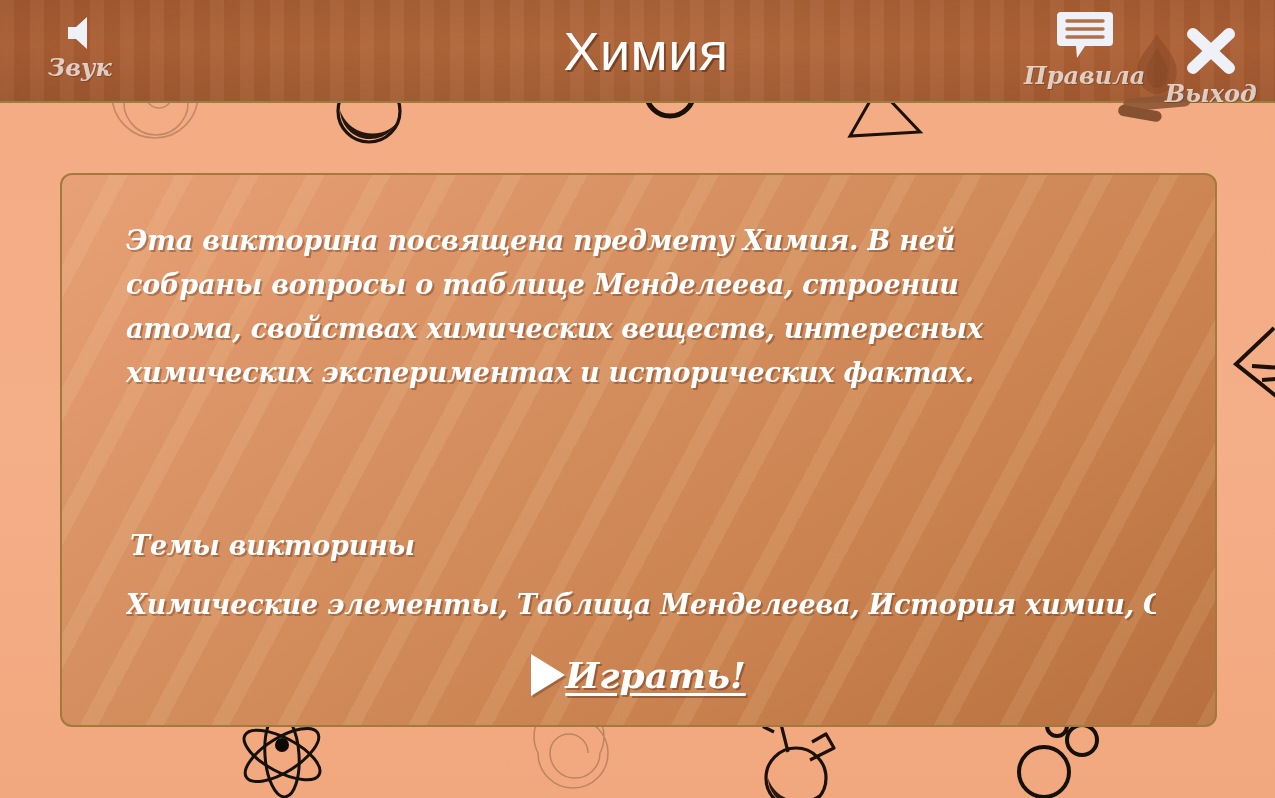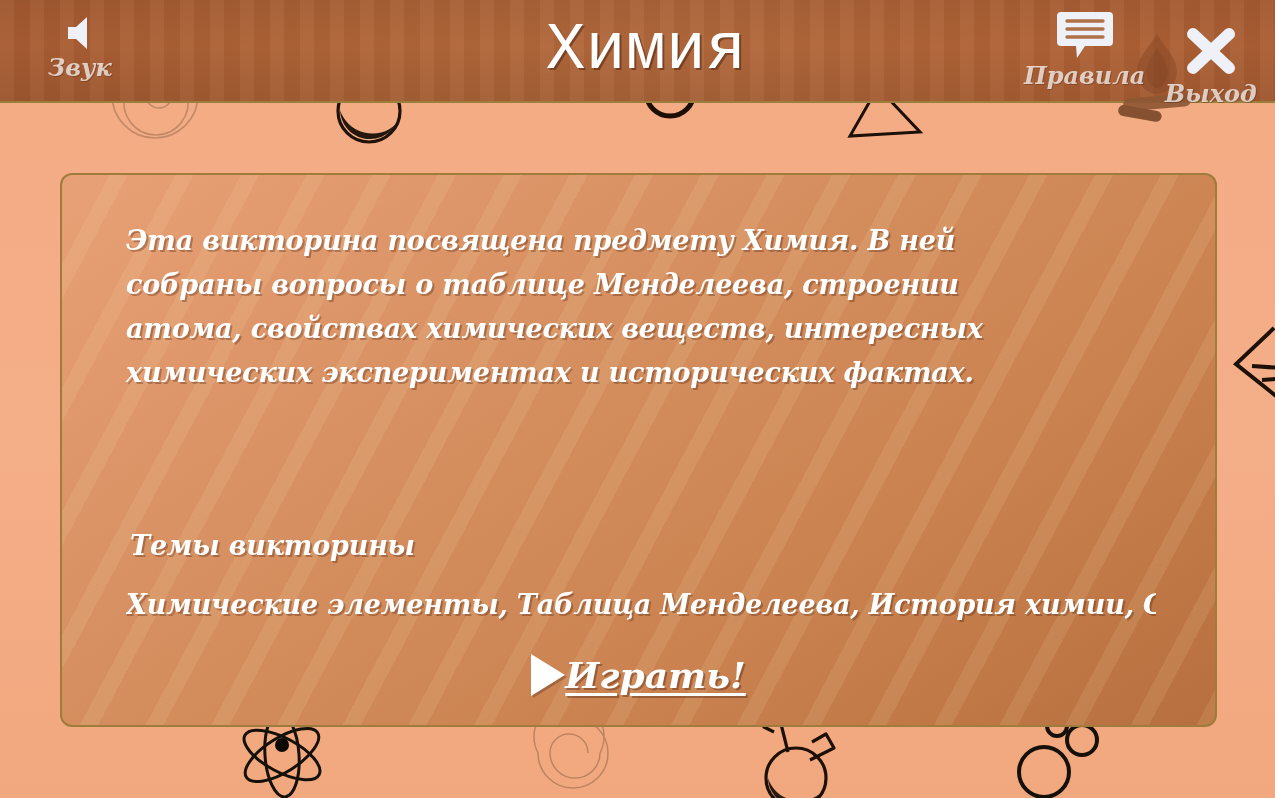--- a/index.html
+++ b/index.html
@@ -68,23 +68,23 @@
     z-index: 4;
     pointer-events: none;
   }
 
   
   #title {
     position: absolute;
     left: 17px; right: 0;
     top: 14px;
     text-align: center;
-    font-family: Liberation Mono, monospace;
+    font-family: Liberation Sans, sans-serif;
     font-weight: 400;
-    font-size: 66px;
+    font-size: 54px;
     line-height: 74px;
     color: #ffffff;
     letter-spacing: 0.5px;
     z-index: 6;
     text-shadow: 2px 2px 0 rgba(60,25,10,0.45);
   }
 
   
   .hdr-btn {
     position: absolute;

